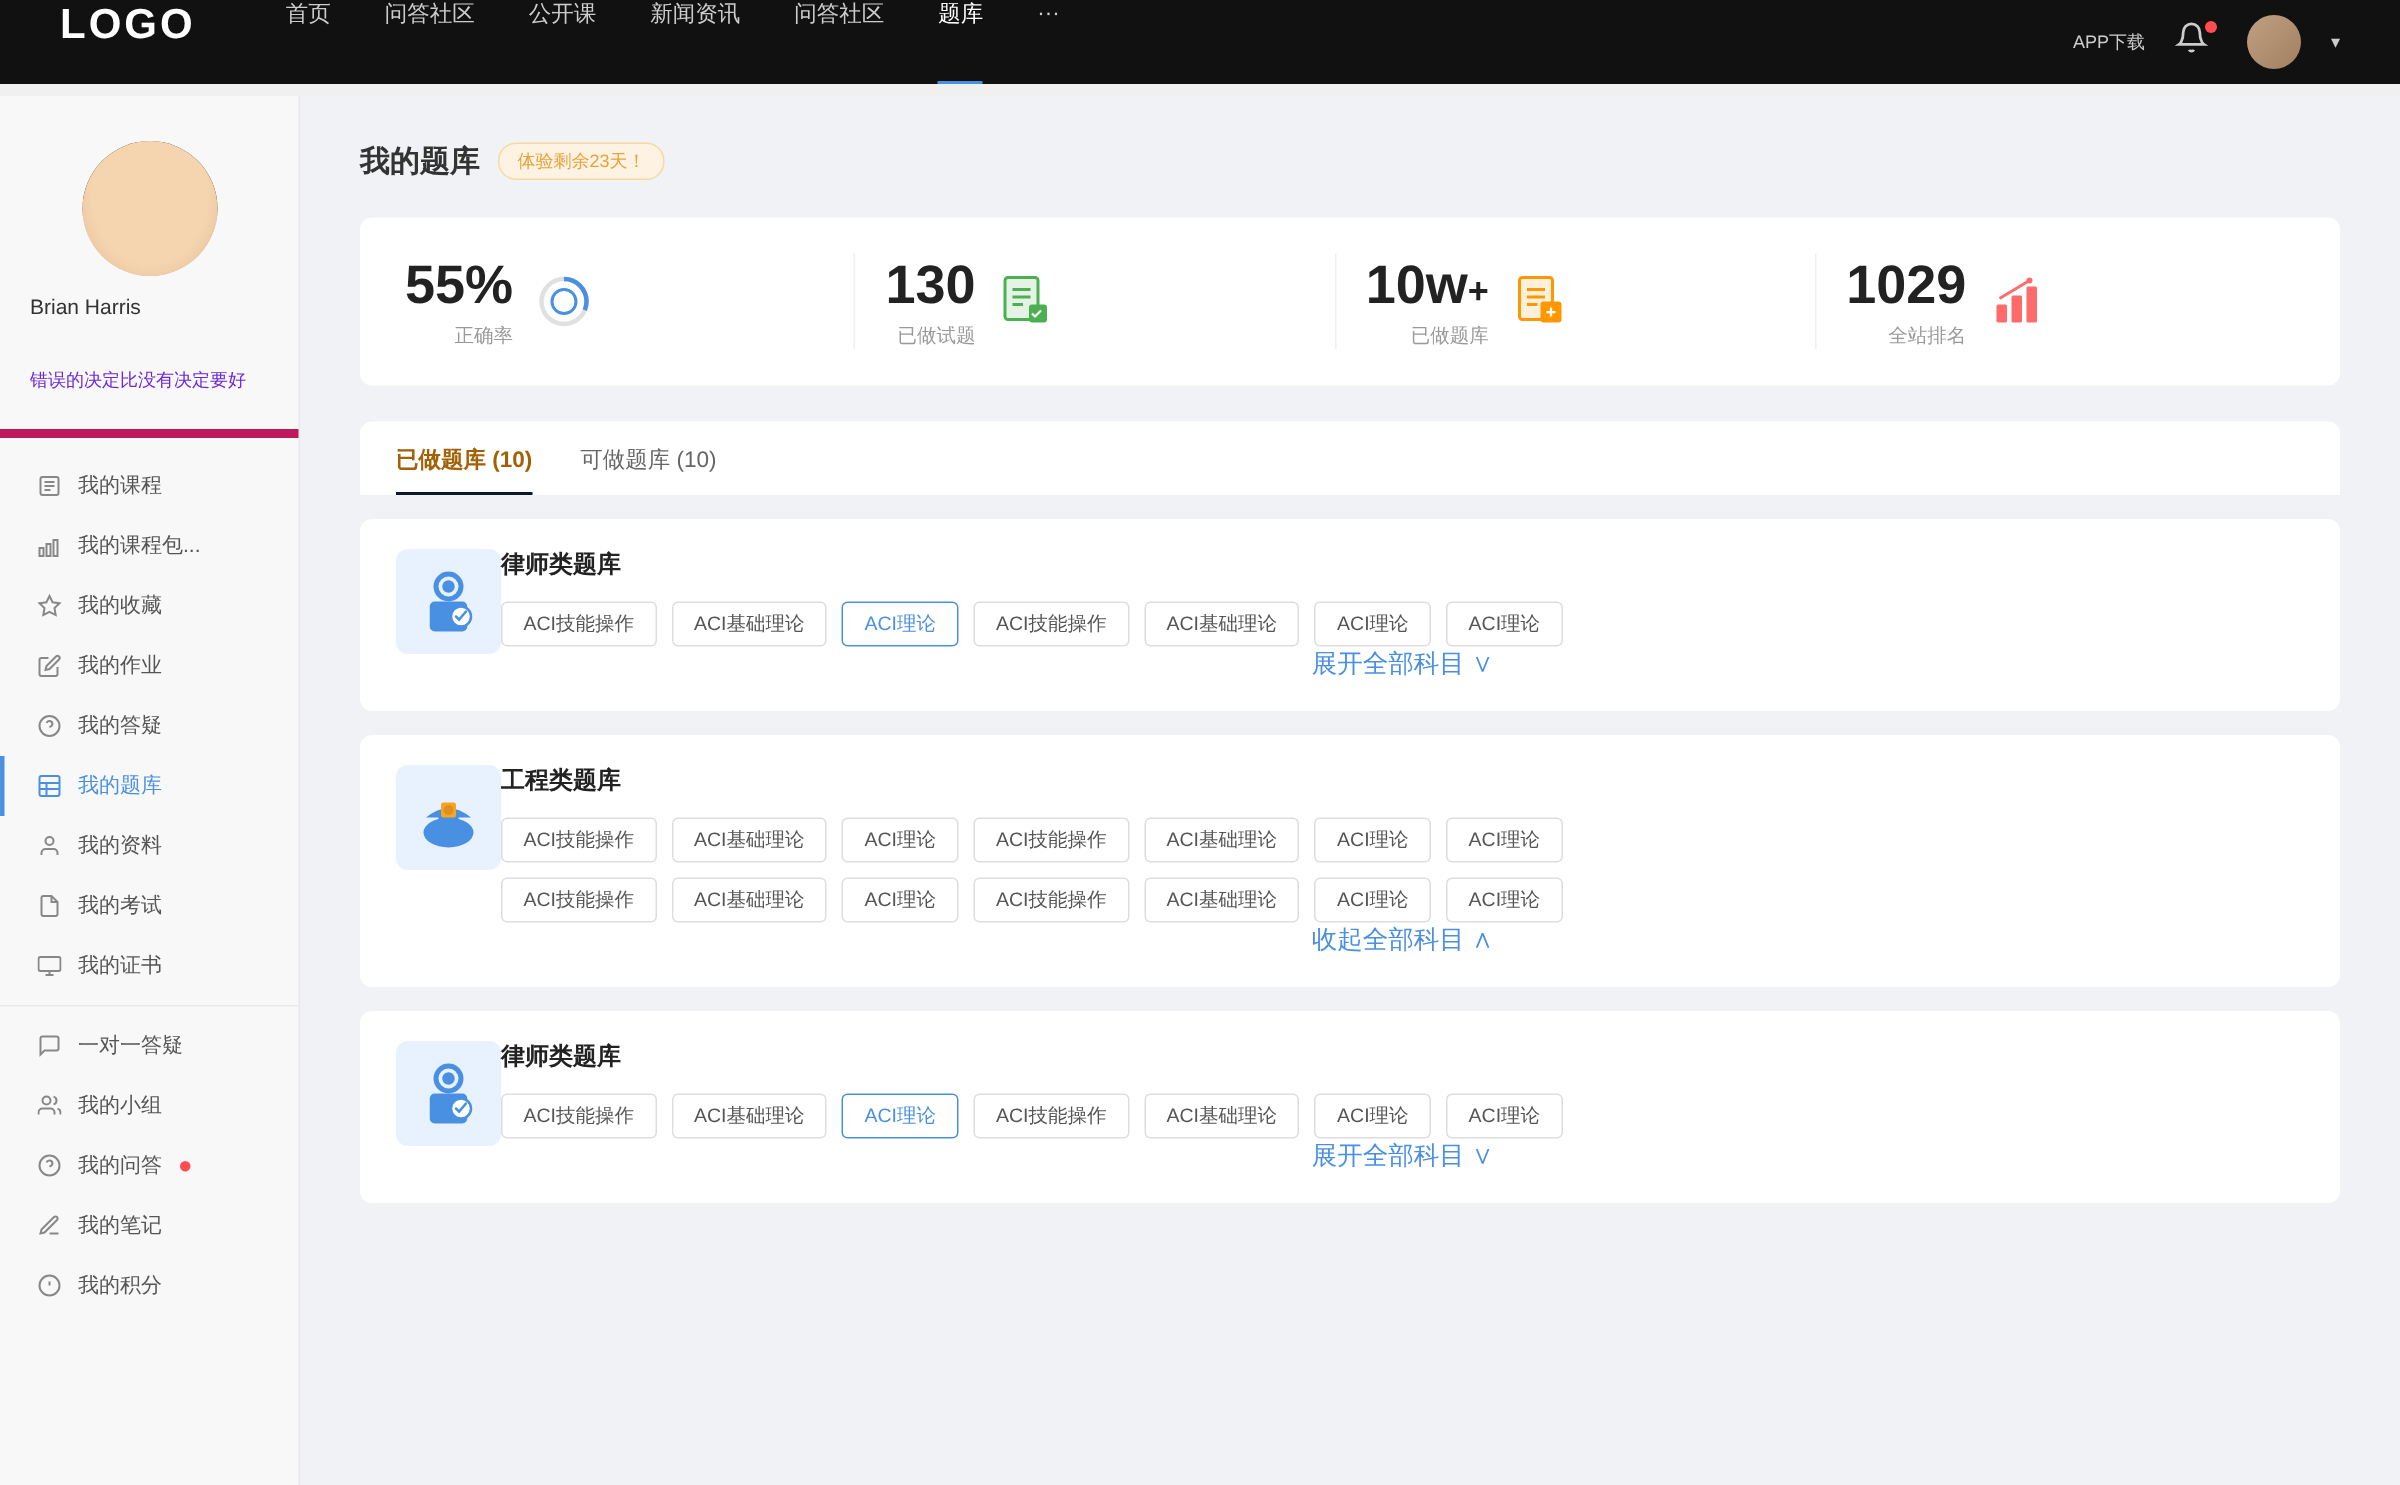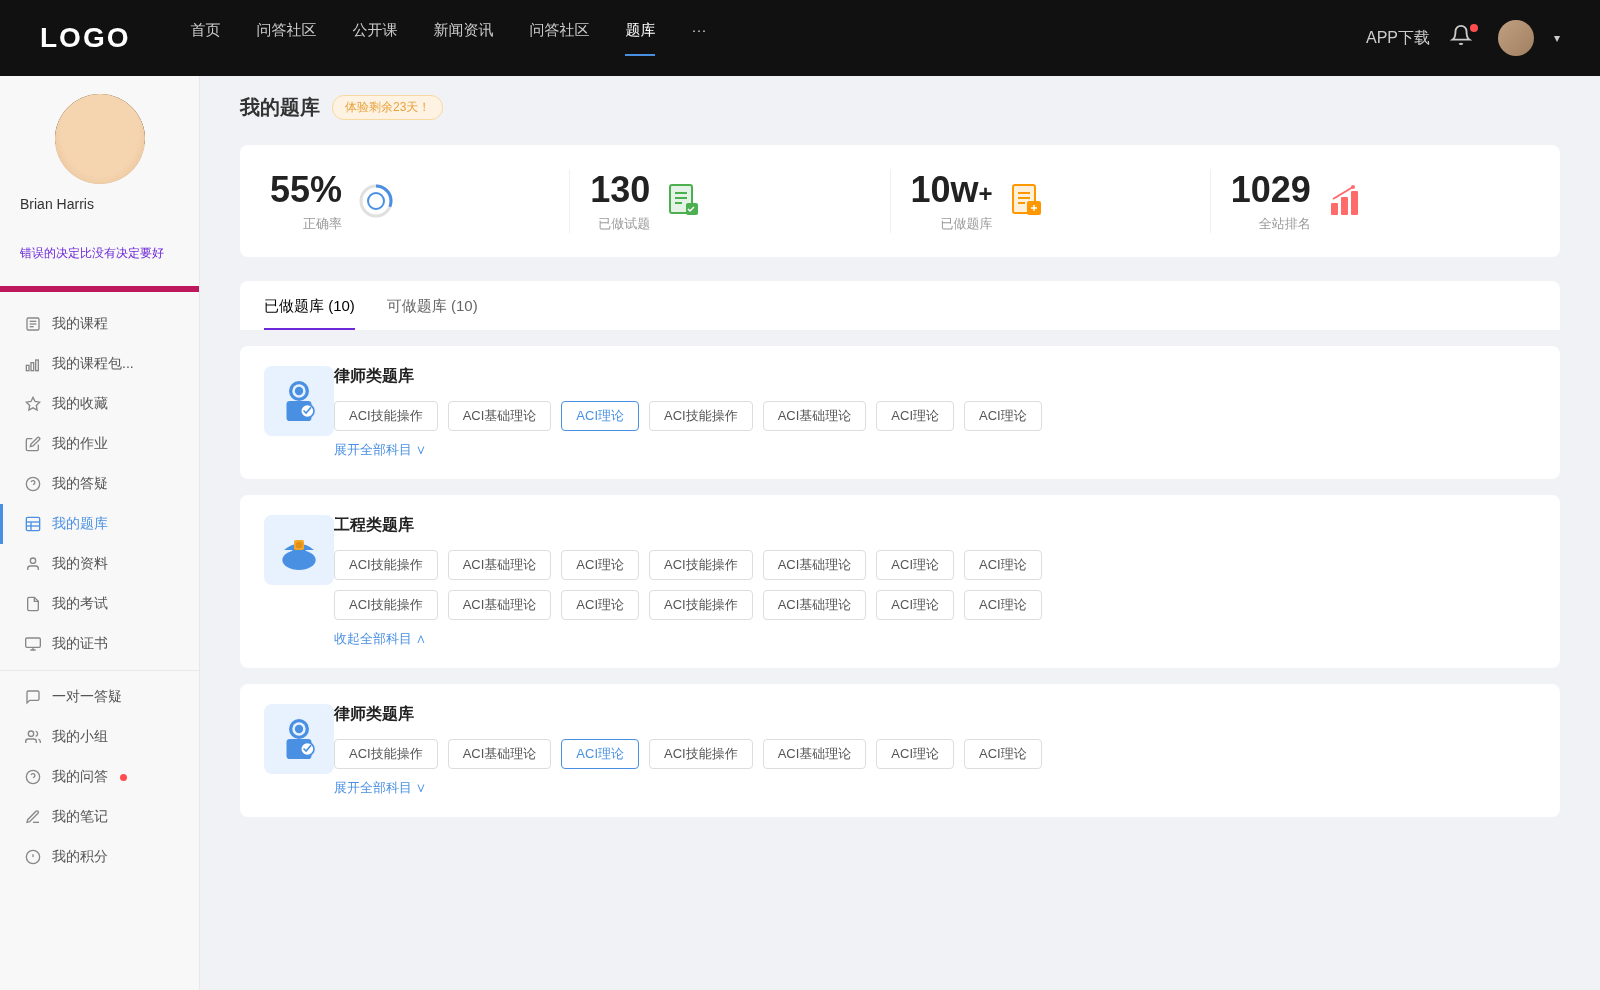--- a/index.html
+++ b/index.html
@@ -1,23 +1,22 @@
 <!DOCTYPE html>
 <html><head>
   <meta charset="utf-8">
   <style>
     * { box-sizing: border-box; margin: 0; padding: 0; }
     body { font-family: -apple-system, BlinkMacSystemFont, "PingFang SC", "Microsoft YaHei", sans-serif; background: #f0f0f0; }
 
     
     .navbar {
       background: #111;
-      height: 76px;
-      display: flex;
-      align-items: center;
+      height: 56px;
+      display: flex;
       padding: 0 40px;
       color: white;
       position: fixed;
       top: 0; left: 0; right: 0;
       z-index: 100;
     }
     .navbar-logo {
       font-size: 28px;
       font-weight: bold;
       color: white;
@@ -40,21 +39,21 @@
       border-bottom: 2px solid #4a90e2;
       padding-bottom: 14px;
     }
     .navbar-right {
       display: flex;
       align-items: center;
       gap: 20px;
     }
     .navbar-app-download {
       color: #ccc;
-      font-size: 16px;
+      font-size: 12px;
       cursor: pointer;
     }
     .navbar-bell {
       width: 28px;
       height: 28px;
       position: relative;
       cursor: pointer;
     }
     .navbar-bell svg { color: #ccc; }
     .bell-dot {
@@ -250,23 +249,23 @@
       border-radius: 8px 8px 0 0;
     }
     .tab-item {
       font-size: 15px;
       color: #666;
       cursor: pointer;
       padding-bottom: 12px;
       border-bottom: 2px solid transparent;
     }
     .tab-item.active {
-      color: #000000;
-      border-bottom: 2px solid #6d28d9;
-      font-weight: 400;
+      color: #a16207;
+      border-bottom: 2px solid #0f172a;
+      font-weight: 700;
     }
 
     
     .qbank-section {
       background: white;
       border-radius: 8px;
       padding: 20px 24px;
       margin-bottom: 16px;
     }
     .qbank-header {
@@ -300,23 +299,22 @@
       color: #555;
       cursor: pointer;
       background: white;
     }
     .tag.active {
       border-color: #4a90e2;
       color: #4a90e2;
       background: white;
     }
     .qbank-footer {
-      text-align: left;
-      margin-top: 10px;
-      font-size: 13px;
+      text-align: center;
+      font-size: 17px;
       color: #4a90e2;
       cursor: pointer;
     }
   </style>
 </head>
 <body>
 
 <nav class="navbar">
   <div class="navbar-logo">LOGO</div>
   <div class="navbar-nav">

